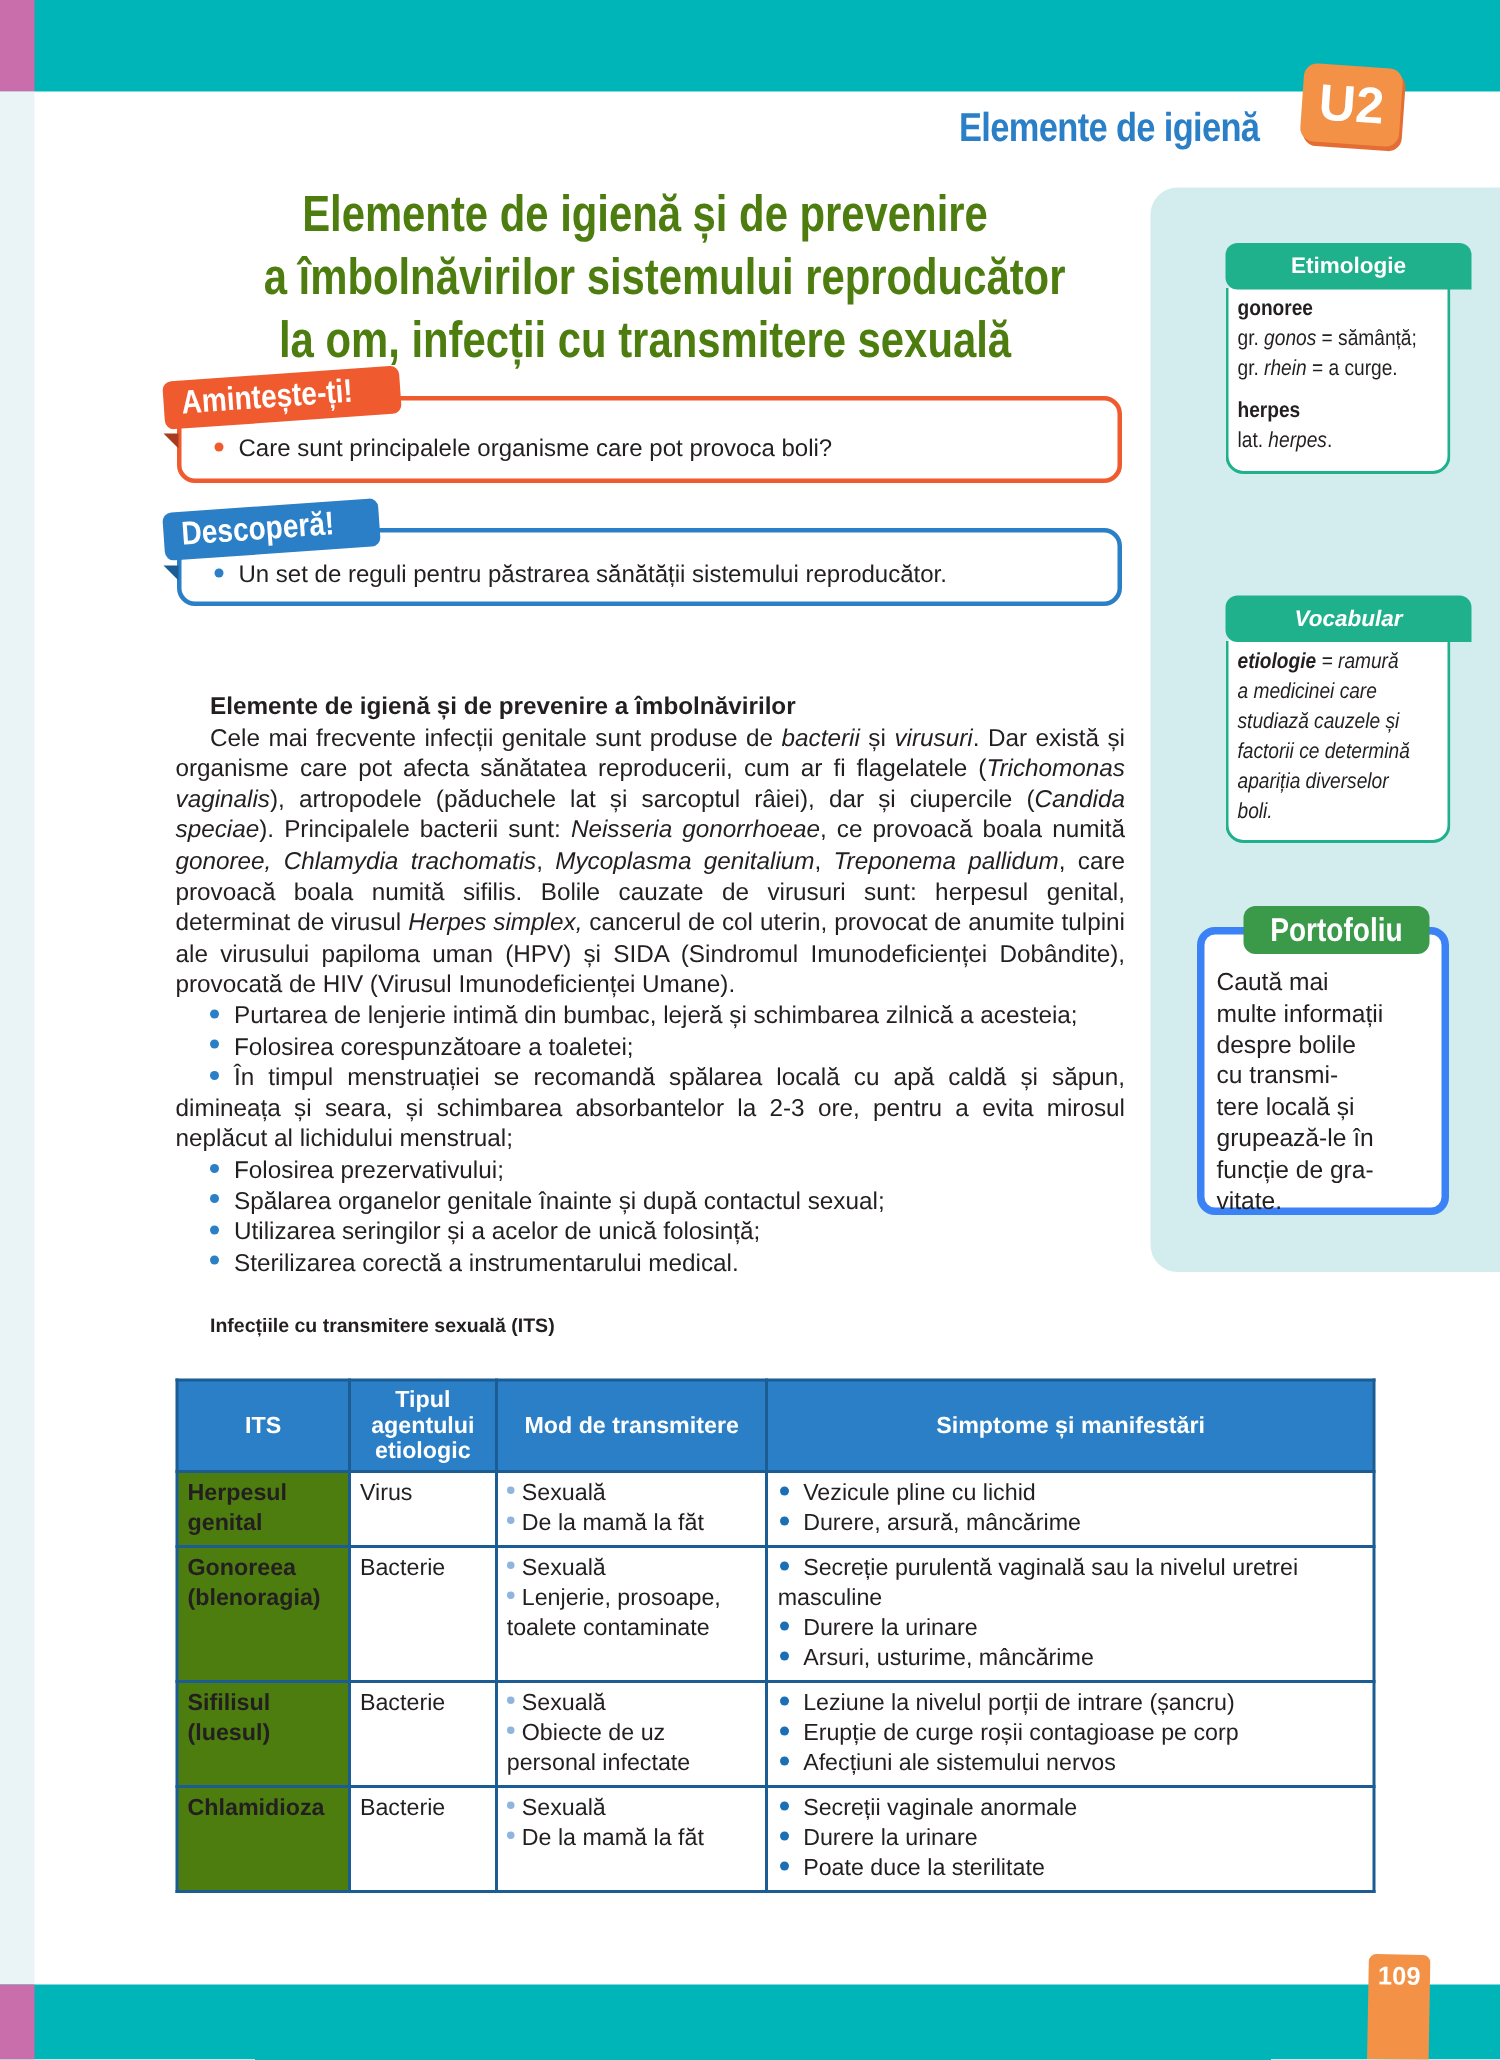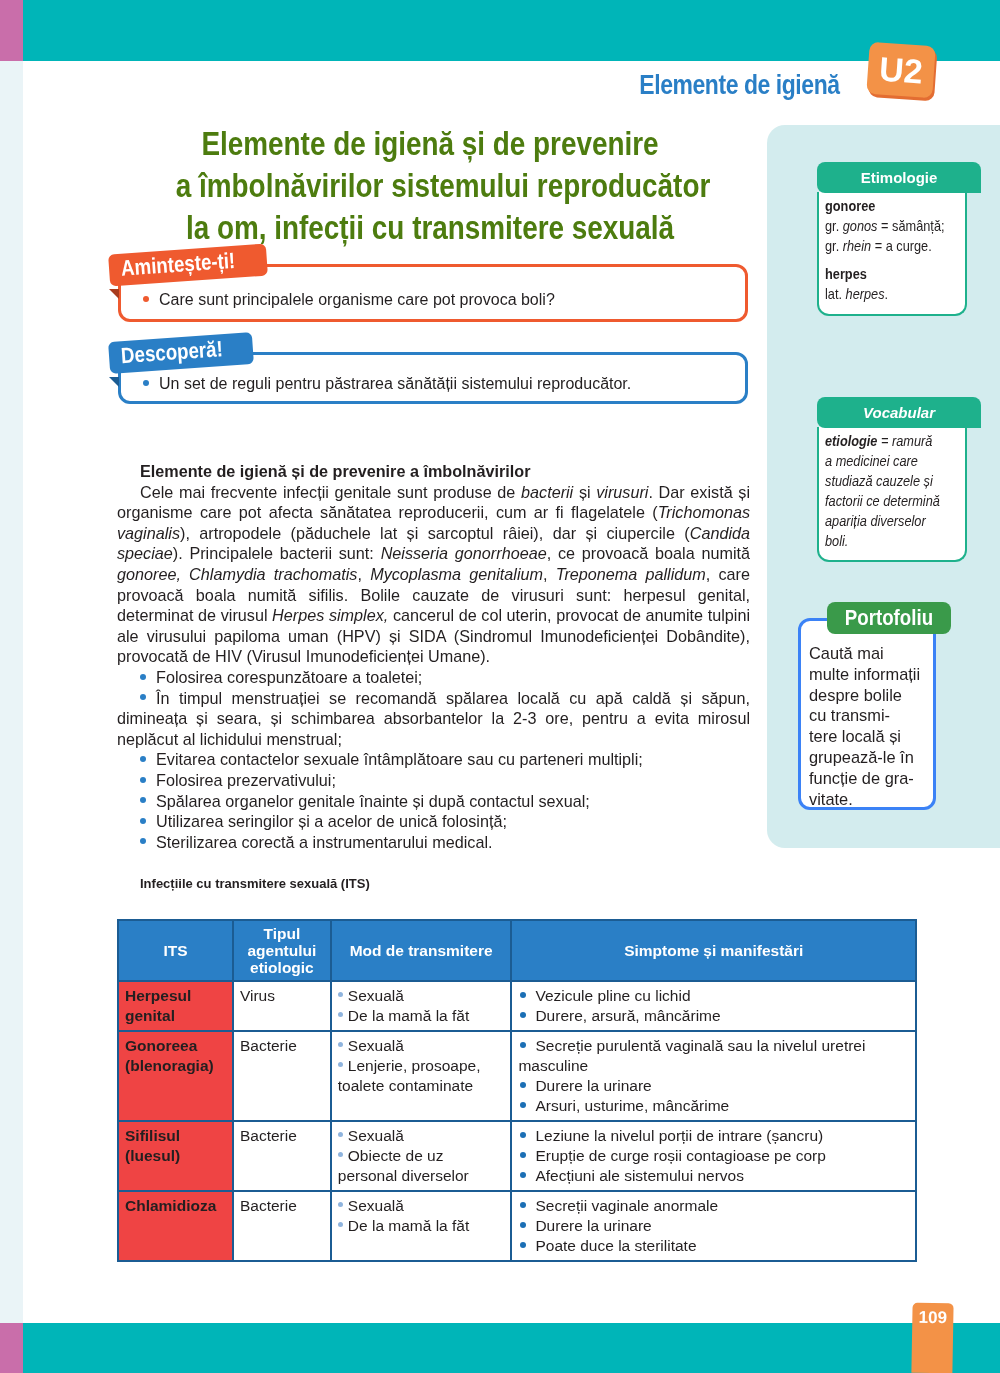--- a/index.html
+++ b/index.html
@@ -43,30 +43,30 @@
   .rule-dot { display: inline-block; width: 6px; height: 6px; border-radius: 50%; margin-right: 10px; vertical-align: middle; position: relative; top: -2px; text-indent: 0; }
 
   .sidebar { position: absolute; left: 767px; top: 125px; width: 233px; height: 723px; background: #d3ecee; border-radius: 18px 0 0 18px; }
   .box { position: absolute; left: 790px; width: 150px; border: 2px solid #1eb18c; border-top: none; border-radius: 0 0 12px 12px; background: #fff; padding: 4px 6px 8px 6px; font-size: 14.5px; line-height: 20px; margin-left: 27px; }
   .box .head { position: absolute; left: -2px; top: -30px; width: 164px; height: 31px; background: #1eb18c; border-radius: 8px 8px 0 8px; color: #fff; font-weight: bold; font-size: 15px; display: flex; align-items: center; justify-content: center; }
   .box .bt { display: inline-block; transform: scaleX(0.88); transform-origin: left center; white-space: nowrap; }
   .box.etym { top: 192px; height: 124px; }
   .box.vocab { top: 427px; height: 135px; font-style: italic; }
   .box b { font-weight: bold; }
 
-  .portfolio { position: absolute; left: 798px; top: 618px; width: 138px; height: 192px; border: 3px solid #3b82f6; border-radius: 12px; background: #fff; padding: 22px 8px 8px 8px; font-size: 16.4px; line-height: 20.8px; }
+  .portfolio { position: absolute; left: 798px; top: 618px; width: 168px; height: 192px; border: 5px solid #3b82f6; border-radius: 12px; background: #fff; padding: 22px 8px 8px 8px; font-size: 16.4px; line-height: 20.8px; }
   .portfolio .head { position: absolute; left: 26px; top: -19px; height: 32px; padding: 0 10px; background: #3a9a4a; border-radius: 8px; color: #fff; font-weight: bold; font-size: 22px; display: flex; align-items: center; }
   .portfolio .head span { display: inline-block; transform: scaleX(0.85); }
   .portfolio .lines div { white-space: nowrap; }
 
   .table-title { position: absolute; left: 140px; top: 876px; font-weight: bold; font-size: 13px; }
   table.its { position: absolute; left: 117px; top: 919px; width: 800px; border-collapse: collapse; font-size: 15.5px; line-height: 20px; }
   table.its th { background: #2a7fc6; color: #fff; font-weight: bold; text-align: center; border: 2px solid #1b5c93; line-height: 17px; font-size: 15.5px; height: 61px; }
   table.its td { border: 2px solid #1b5c93; vertical-align: top; padding: 4px 6px 4px 6px; }
-  table.its td.name { background: #ef4444; font-weight: bold; }
+  table.its td.name { background: #4d7c0f; font-weight: bold; }
   .cell-dot-light { display: inline-block; width: 5px; height: 5px; border-radius: 50%; background: #8fb4de; margin-right: 5px; vertical-align: middle; position: relative; top: -2px; }
   .cell-dot-dark { display: inline-block; width: 6px; height: 6px; border-radius: 50%; background: #1b6fb5; margin-right: 9px; margin-left: 2px; vertical-align: middle; position: relative; top: -2px; }
 
   .page-num { position: absolute; left: 912px; top: 1303px; width: 41px; height: 70px; background: #f39247; border-radius: 5px 5px 0 0; color: #fff; font-weight: bold; font-size: 17px; text-align: center; padding-top: 5px; transform: rotate(1deg); }
 </style>
 </head>
 <body>
 
 <div class="top-band">
     <div class="pink"></div>
@@ -91,23 +91,23 @@
 <div class="callout discover">
   <div class="fold"></div>
   <div class="tag"><span class="t">Descoperă!</span></div>
   <div class="item"><span class="dot"></span><span>Un set de reguli pentru păstrarea sănătății sistemului reproducător.</span></div>
 </div>
 
 <div class="body-text">
   <h3>Elemente de igienă și de prevenire a îmbolnăvirilor</h3>
   <p><span>Cele mai frecvente infecții genitale sunt produse de </span><i>bacterii</i><span> și </span><i>virusuri</i><span>. Dar există și organisme care pot afecta sănătatea reproducerii, cum ar fi flagelatele (</span><i>Trichomonas vaginalis</i><span>), artropodele (păduchele lat și sarcoptul râiei), dar și ciupercile (</span><i>Candida speciae</i><span>). Principalele bacterii sunt: </span><i>Neisseria gonorrhoeae</i><span>, ce provoacă boala numită </span><i>gonoree, Chlamydia trachomatis</i><span>, </span><i>Mycoplasma genitalium</i><span>, </span><i>Treponema pallidum</i><span>, care provoacă boala numită sifilis. Bolile cauzate de virusuri sunt: herpesul genital, determinat de virusul </span><i>Herpes simplex,</i><span> cancerul de col uterin, provocat de anumite tulpini ale virusului papiloma uman (HPV) și SIDA (Sindromul Imunodeficienței Dobândite), provocată de HIV (Virusul Imunodeficienței Umane).</span></p>
   <ul>
+    <li><span class="rule-dot"></span><span>Purtarea de lenjerie intimă din bumbac, lejeră și schimbarea zilnică a acesteia;</span></li>
     <li><span class="rule-dot"></span><span>Folosirea corespunzătoare a toaletei;</span></li>
     <li class="wrap"><span class="rule-dot"></span><span>În timpul menstruației se recomandă spălarea locală cu apă caldă și săpun, dimineața și seara, și schimbarea absorbantelor la 2-3 ore, pentru a evita mirosul neplăcut al lichidului menstrual;</span></li>
-    <li><span class="rule-dot"></span><span>Evitarea contactelor sexuale întâmplătoare sau cu parteneri multipli;</span></li>
     <li><span class="rule-dot"></span><span>Folosirea prezervativului;</span></li>
     <li><span class="rule-dot"></span><span>Spălarea organelor genitale înainte și după contactul sexual;</span></li>
     <li><span class="rule-dot"></span><span>Utilizarea seringilor și a acelor de unică folosință;</span></li>
     <li><span class="rule-dot"></span><span>Sterilizarea corectă a instrumentarului medical.</span></li>
   </ul>
 </div>
 
 <div class="sidebar"></div>
 
 <div class="box etym">
@@ -204,21 +204,21 @@
       </td>
     </tr>
     <tr style="height:66px">
       <td class="name">
           <div>Sifilisul</div>
           <div>(luesul)</div>
         </td>
       <td>Bacterie</td>
       <td>
         <div><span class="cell-dot-light"></span><span>Sexuală</span></div>
-        <div><span class="cell-dot-light"></span><span>Obiecte de uz personal diverselor</span></div>
+        <div><span class="cell-dot-light"></span><span>Obiecte de uz personal infectate</span></div>
       </td>
       <td>
         <div><span class="cell-dot-dark"></span><span>Leziune la nivelul porții de intrare (șancru)</span></div>
         <div><span class="cell-dot-dark"></span><span>Erupție de curge roșii contagioase pe corp</span></div>
         <div><span class="cell-dot-dark"></span><span>Afecțiuni ale sistemului nervos</span></div>
       </td>
     </tr>
     <tr style="height:66px">
       <td class="name">Chlamidioza</td>
       <td>Bacterie</td>

